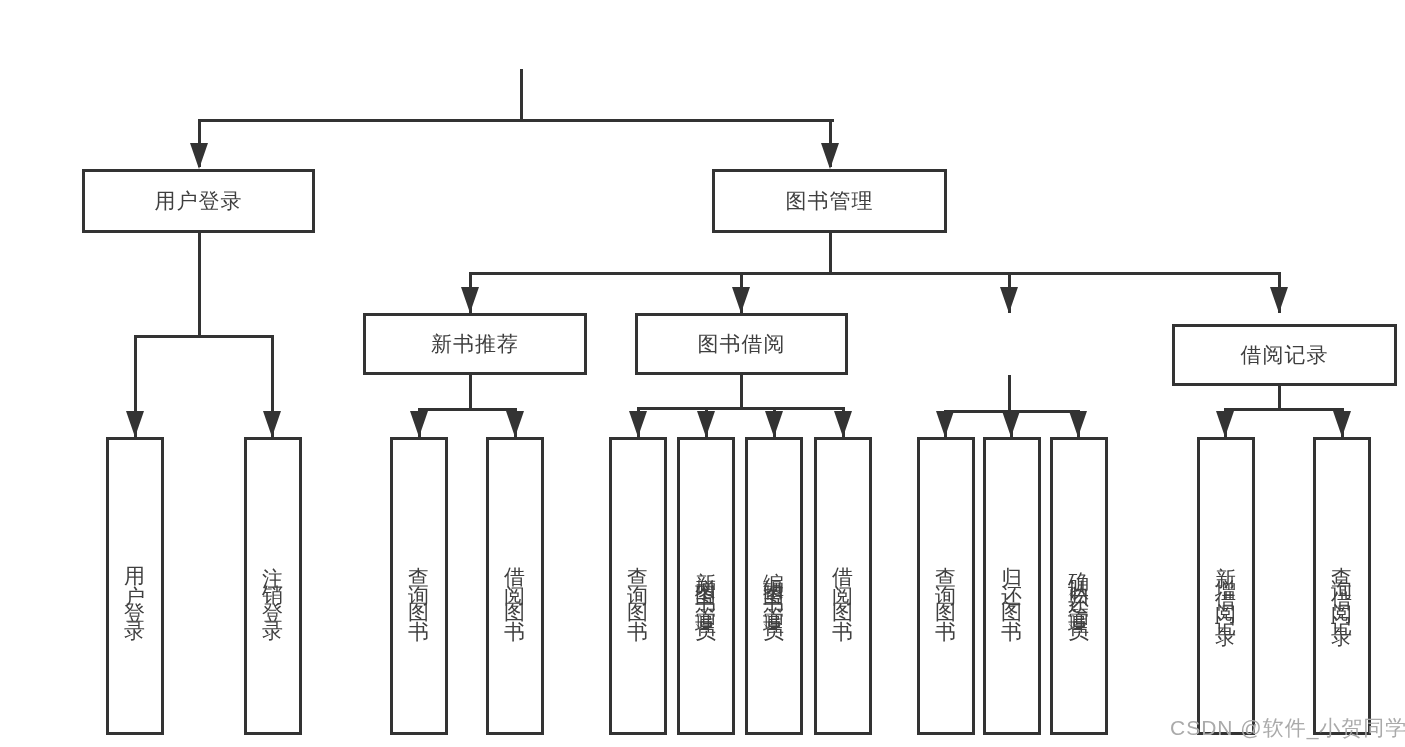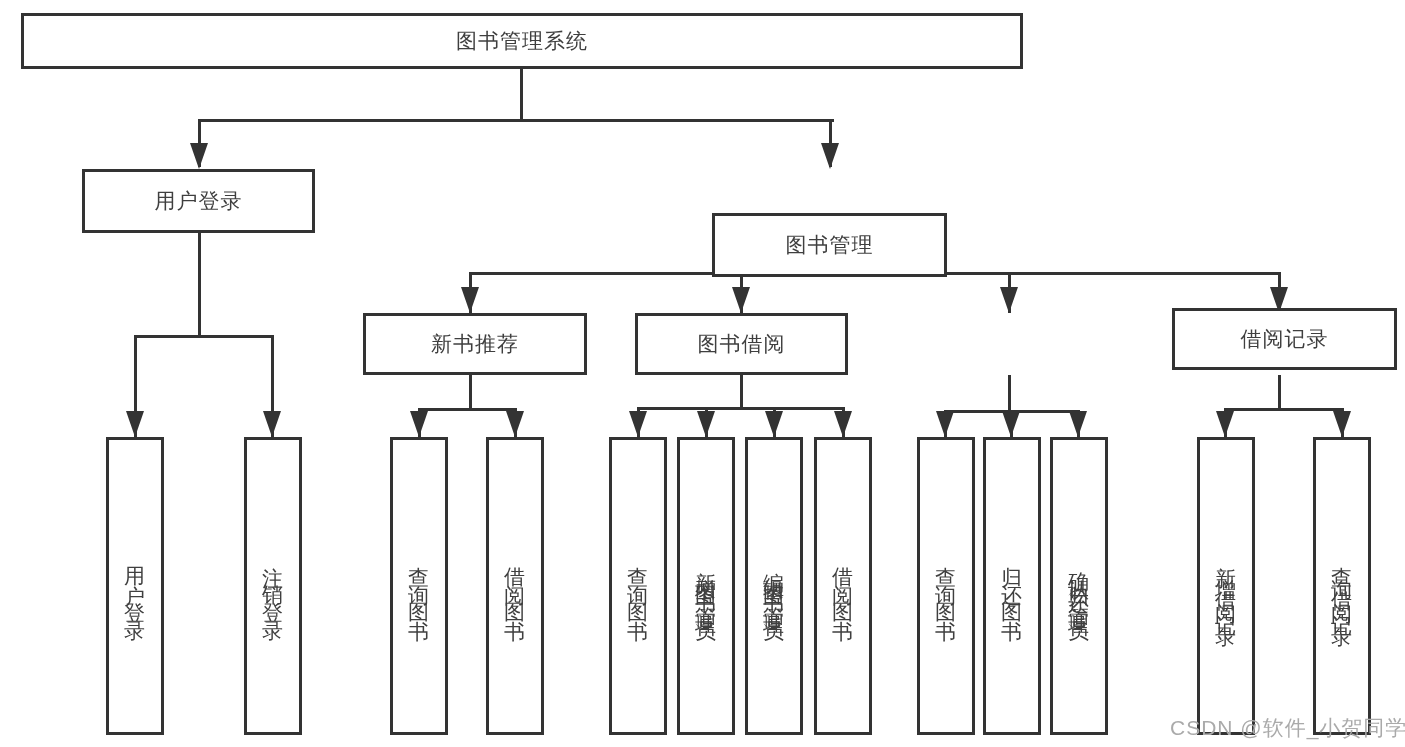--- a/index.html
+++ b/index.html
@@ -116,38 +116,35 @@
   <div class="arrow" style="left:1002px;top:411px;"></div>
   <div class="arrow" style="left:1069px;top:411px;"></div>
 
   <div class="line" style="left:1278px;top:375px;width:3px;height:35px;"></div>
   <div class="line" style="left:1224px;top:408px;width:120px;height:3px;"></div>
   <div class="line" style="left:1224px;top:410px;width:3px;height:27px;"></div>
   <div class="line" style="left:1341px;top:410px;width:3px;height:27px;"></div>
   <div class="arrow" style="left:1216px;top:411px;"></div>
   <div class="arrow" style="left:1333px;top:411px;"></div>
 
-  <div class="box" style="left:21px;top:13px;width:1002px;height:56px;">
-    <span class="hlabel">图书管理系统</span>
-  </div>
 
   <div class="box" style="left:82px;top:169px;width:233px;height:64px;">
     <span class="hlabel">用户登录</span>
   </div>
-  <div class="box" style="left:712px;top:169px;width:235px;height:64px;margin-top:44px;">
+  <div class="box" style="left:712px;top:169px;width:235px;height:64px;">
     <span class="hlabel">图书管理</span>
   </div>
 
   <div class="box" style="left:635px;top:313px;width:213px;height:62px;">
     <span class="hlabel">图书借阅</span>
   </div>
   <div class="box" style="left:363px;top:313px;width:224px;height:62px;">
     <span class="hlabel">新书推荐</span>
   </div>
-  <div class="box" style="left:1172px;top:308px;width:225px;height:62px;">
+  <div class="box" style="left:1172px;top:324px;width:225px;height:62px;">
     <span class="hlabel">借阅记录</span>
   </div>
 
   <div class="box leaf" style="left:106px;">
     <span class="vtext ls4">用户登录</span>
   </div>
   <div class="box leaf" style="left:244px;">
     <span class="vtext ls4">注销登录</span>
   </div>
 

